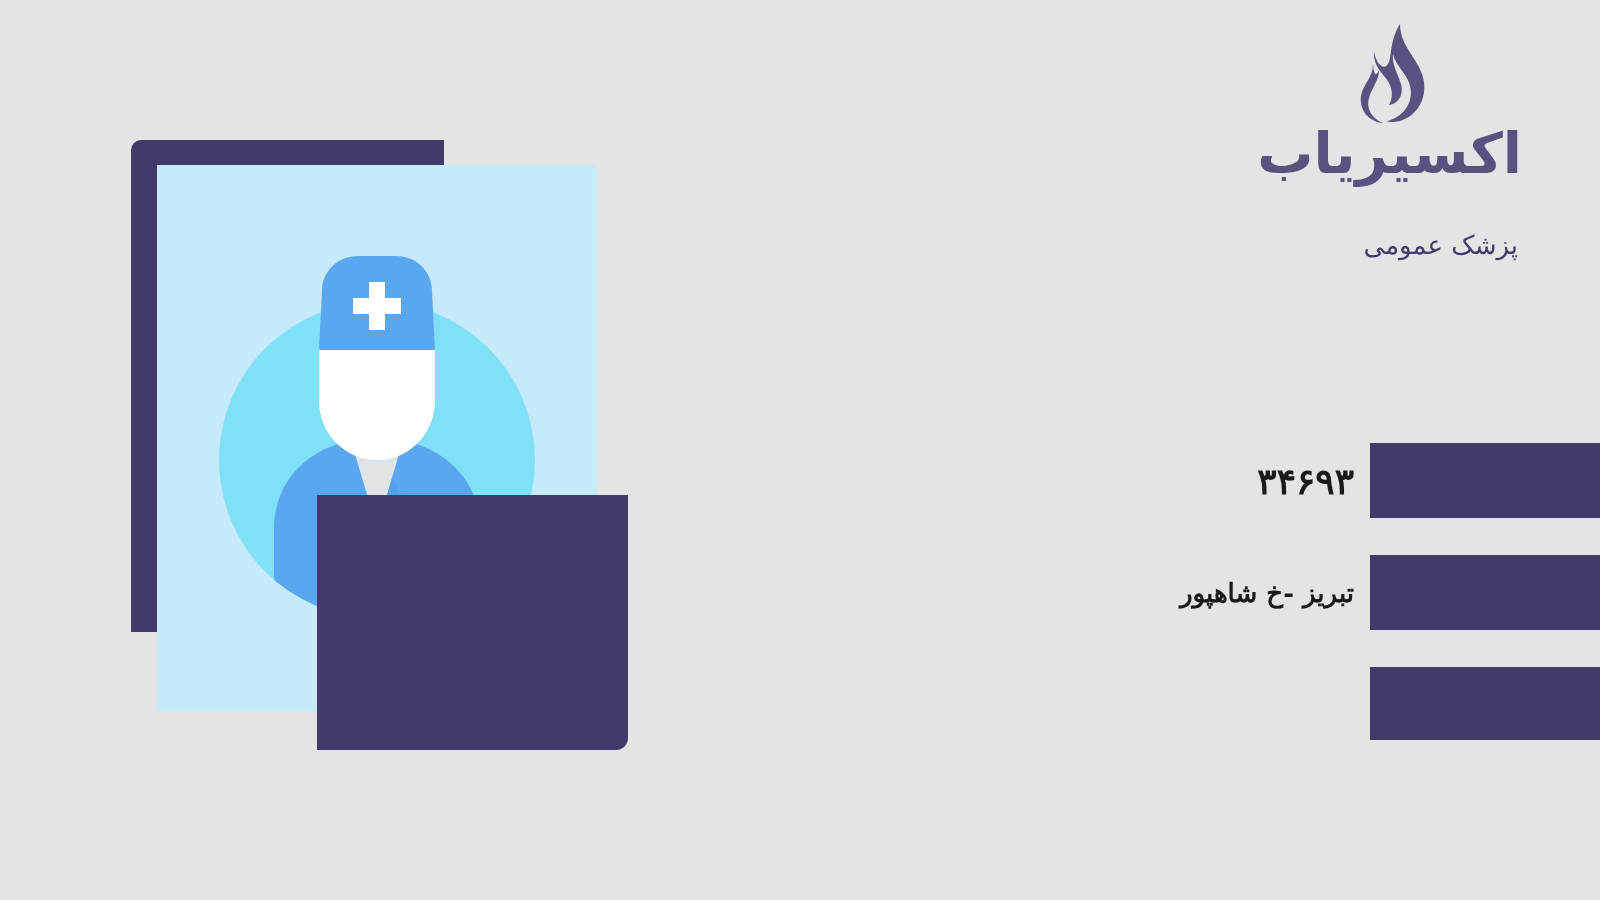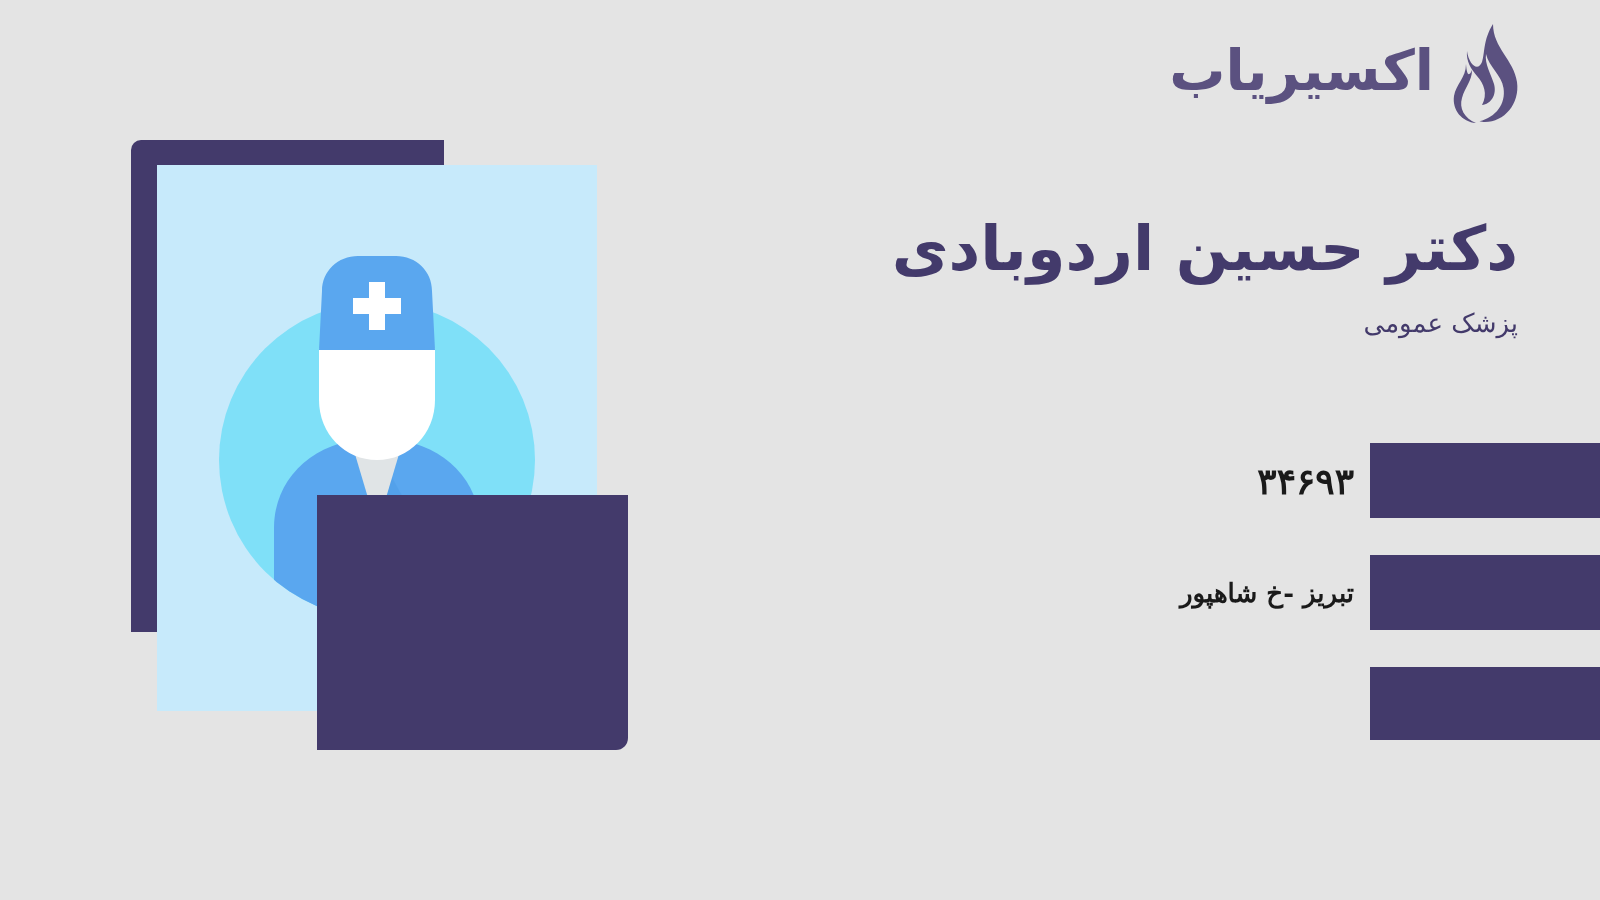--- a/index.html
+++ b/index.html
@@ -22,23 +22,22 @@
     width: 1600px;
     height: 900px;
   }
 
   
   .brand {
     position: absolute;
     top: 22px;
     right: 78px;
     display: flex;
-    flex-direction: row;
+    flex-direction: column;
     align-items: center;
-    gap: 10px;
     direction: rtl;
   }
   .brand-mark {
     width: 78px;
     height: 104px;
     flex: 0 0 auto;
     display: block;
   }
   .brand-word {
     font-family: "DejaVu Sans", "Liberation Sans", sans-serif;
@@ -223,21 +222,20 @@
             <rect x="157" y="44" width="16" height="48" fill="#ffffff"></rect>
             <rect x="141" y="60" width="48" height="16" fill="#ffffff"></rect>
           </g>
         </svg>
       </div>
     </div>
     <div class="frame-front"></div>
   </div>
 
   <div class="info">
-    <h1 class="doctor-name">دکتر حسین اردوبادی</h1>
     <div class="doctor-specialty">پزشک عمومی</div>
   </div>
 
   <div class="bars">
     <div class="bar-row r1">
       <span class="bar-label code">۳۴۶۹۳</span>
       <span class="bar-block"></span>
     </div>
     <div class="bar-row r2">
       <span class="bar-label">تبریز -خ شاهپور</span>

